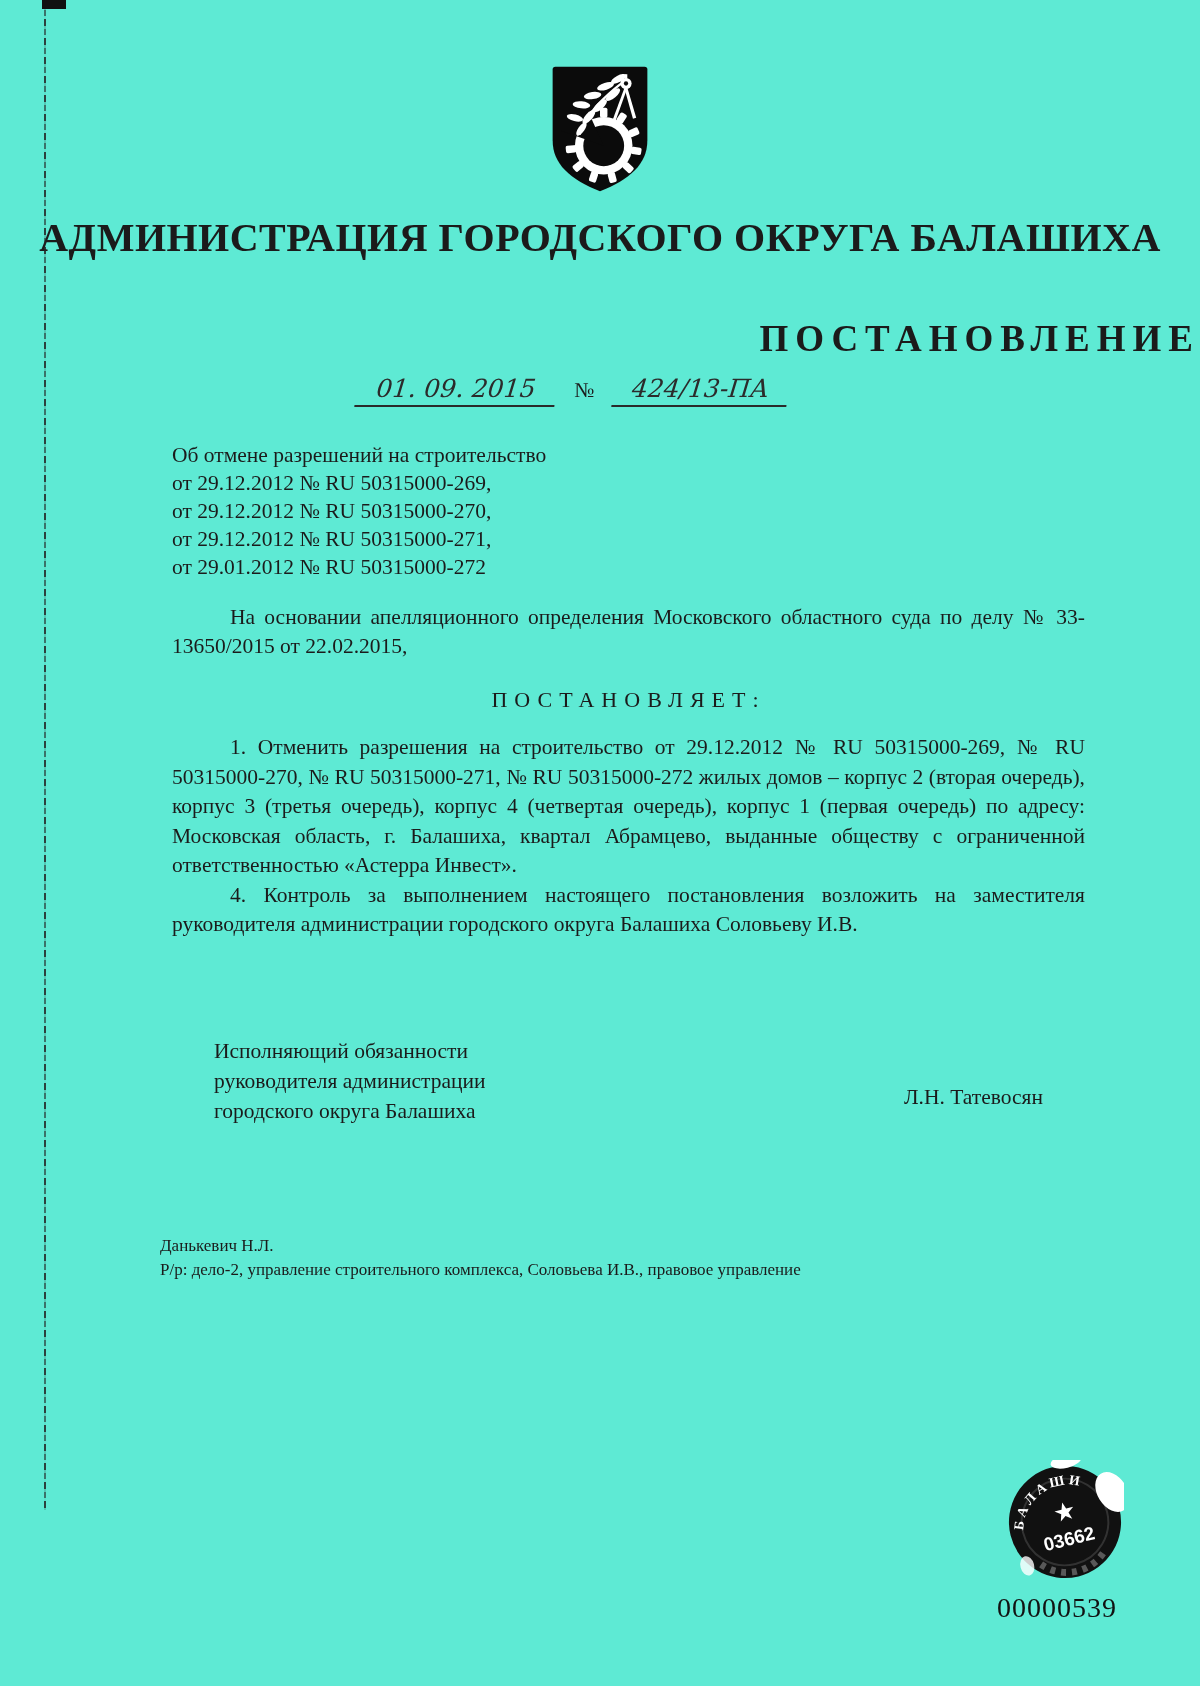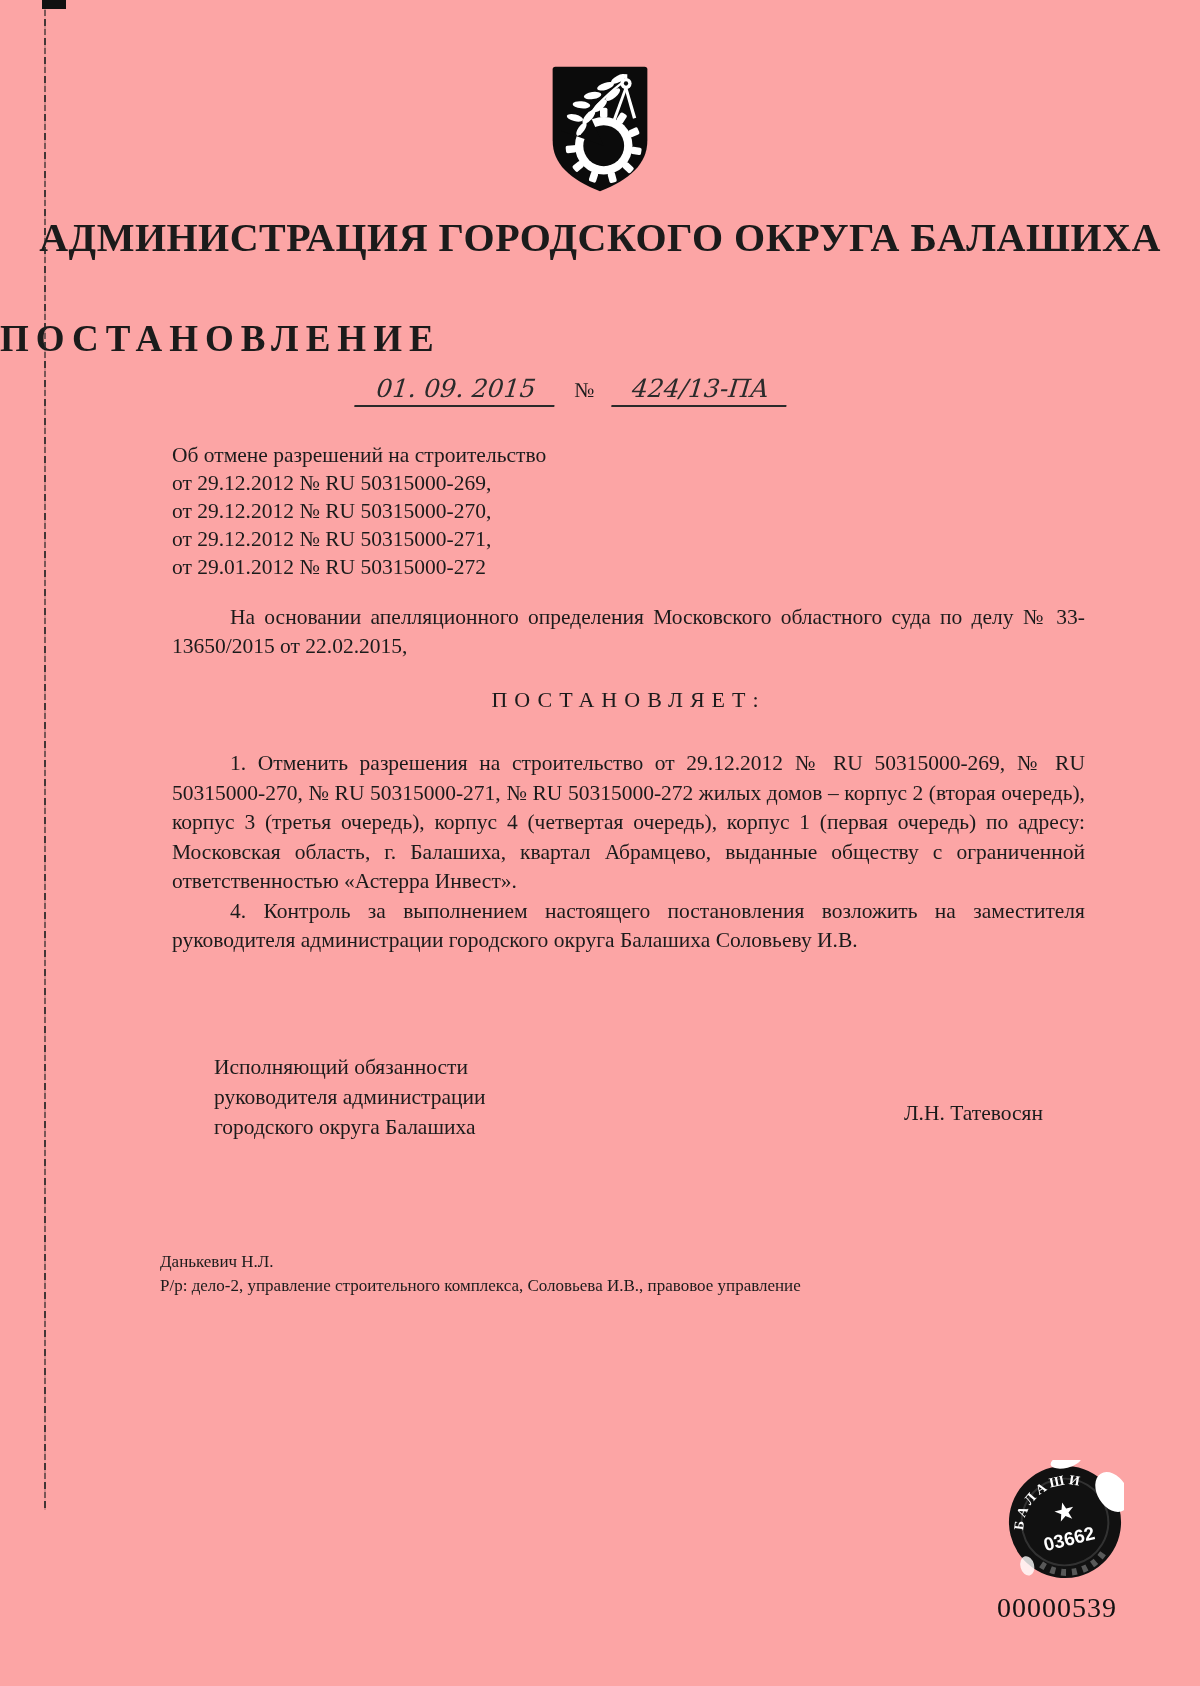--- a/index.html
+++ b/index.html
@@ -1,19 +1,19 @@
 <!DOCTYPE html>
 <html lang="ru"><head>
 <meta charset="utf-8">
 <style>
   html,body{margin:0;padding:0;background:#ffffff;}
   .page{
     position:relative;
     width:1200px;height:1686px;
-    background:#fca5a5;
+    background:#5eead4;
     font-family:"Liberation Serif", serif;
     color:#1b1b1b;
     overflow:hidden;
   }
   
   .left-streak{
     position:absolute;left:44px;top:0;width:2px;height:1510px;
     background:repeating-linear-gradient(180deg,
       rgba(35,35,35,.85) 0 7px, rgba(35,35,35,.18) 7px 10px,
       rgba(35,35,35,.6) 10px 16px, rgba(35,35,35,.05) 16px 19px);
@@ -21,21 +21,21 @@
   .corner-mark{
     position:absolute;left:42px;top:0;width:24px;height:9px;background:#111;
   }
   
   .crest{display:block;margin:64px auto 0 auto;width:112px;height:130px;}
   .org-name{
     margin:20px 0 0 0;text-align:center;
     font-size:40px;font-weight:bold;letter-spacing:.5px;white-space:nowrap;
   }
   .doc-type{
-    margin:56px 0 0 0;text-align:left;
+    margin:56px 0 0 0;text-align:right;
     font-size:37px;font-weight:bold;letter-spacing:7px;
   }
   .date-row{
     margin:14px 0 0 0;display:flex;justify-content:center;align-items:flex-end;
     transform:translateX(-28px);
   }
   .hand{
     font-family:"DejaVu Serif", serif;font-style:italic;
     font-size:25px;color:#2b2b2b;transform:skewX(-6deg);
   }
@@ -54,21 +54,21 @@
   .subject div{white-space:nowrap;}
   .preamble{
     margin:22px 0 0 0;font-size:21.5px;line-height:29px;
     text-align:justify;text-indent:58px;
   }
   .resolves{
     margin:26px 0 0 0;text-align:center;
     font-size:22px;letter-spacing:7px;font-weight:normal;
   }
   .para{
-    margin:36px 0 0 0;font-size:21.5px;line-height:29.5px;
+    margin:20px 0 0 0;font-size:21.5px;line-height:29.5px;
     text-align:justify;text-indent:58px;
   }
   .para + .para{margin-top:0;}
   
   .signature{
     margin-top:96px;display:flex;justify-content:space-between;align-items:flex-end;
     font-size:21.5px;line-height:30px;
   }
   .sig-pos{margin-left:42px;}
   .sig-name{margin-bottom:14px;padding-right:42px;white-space:nowrap;margin-top:17px;}

